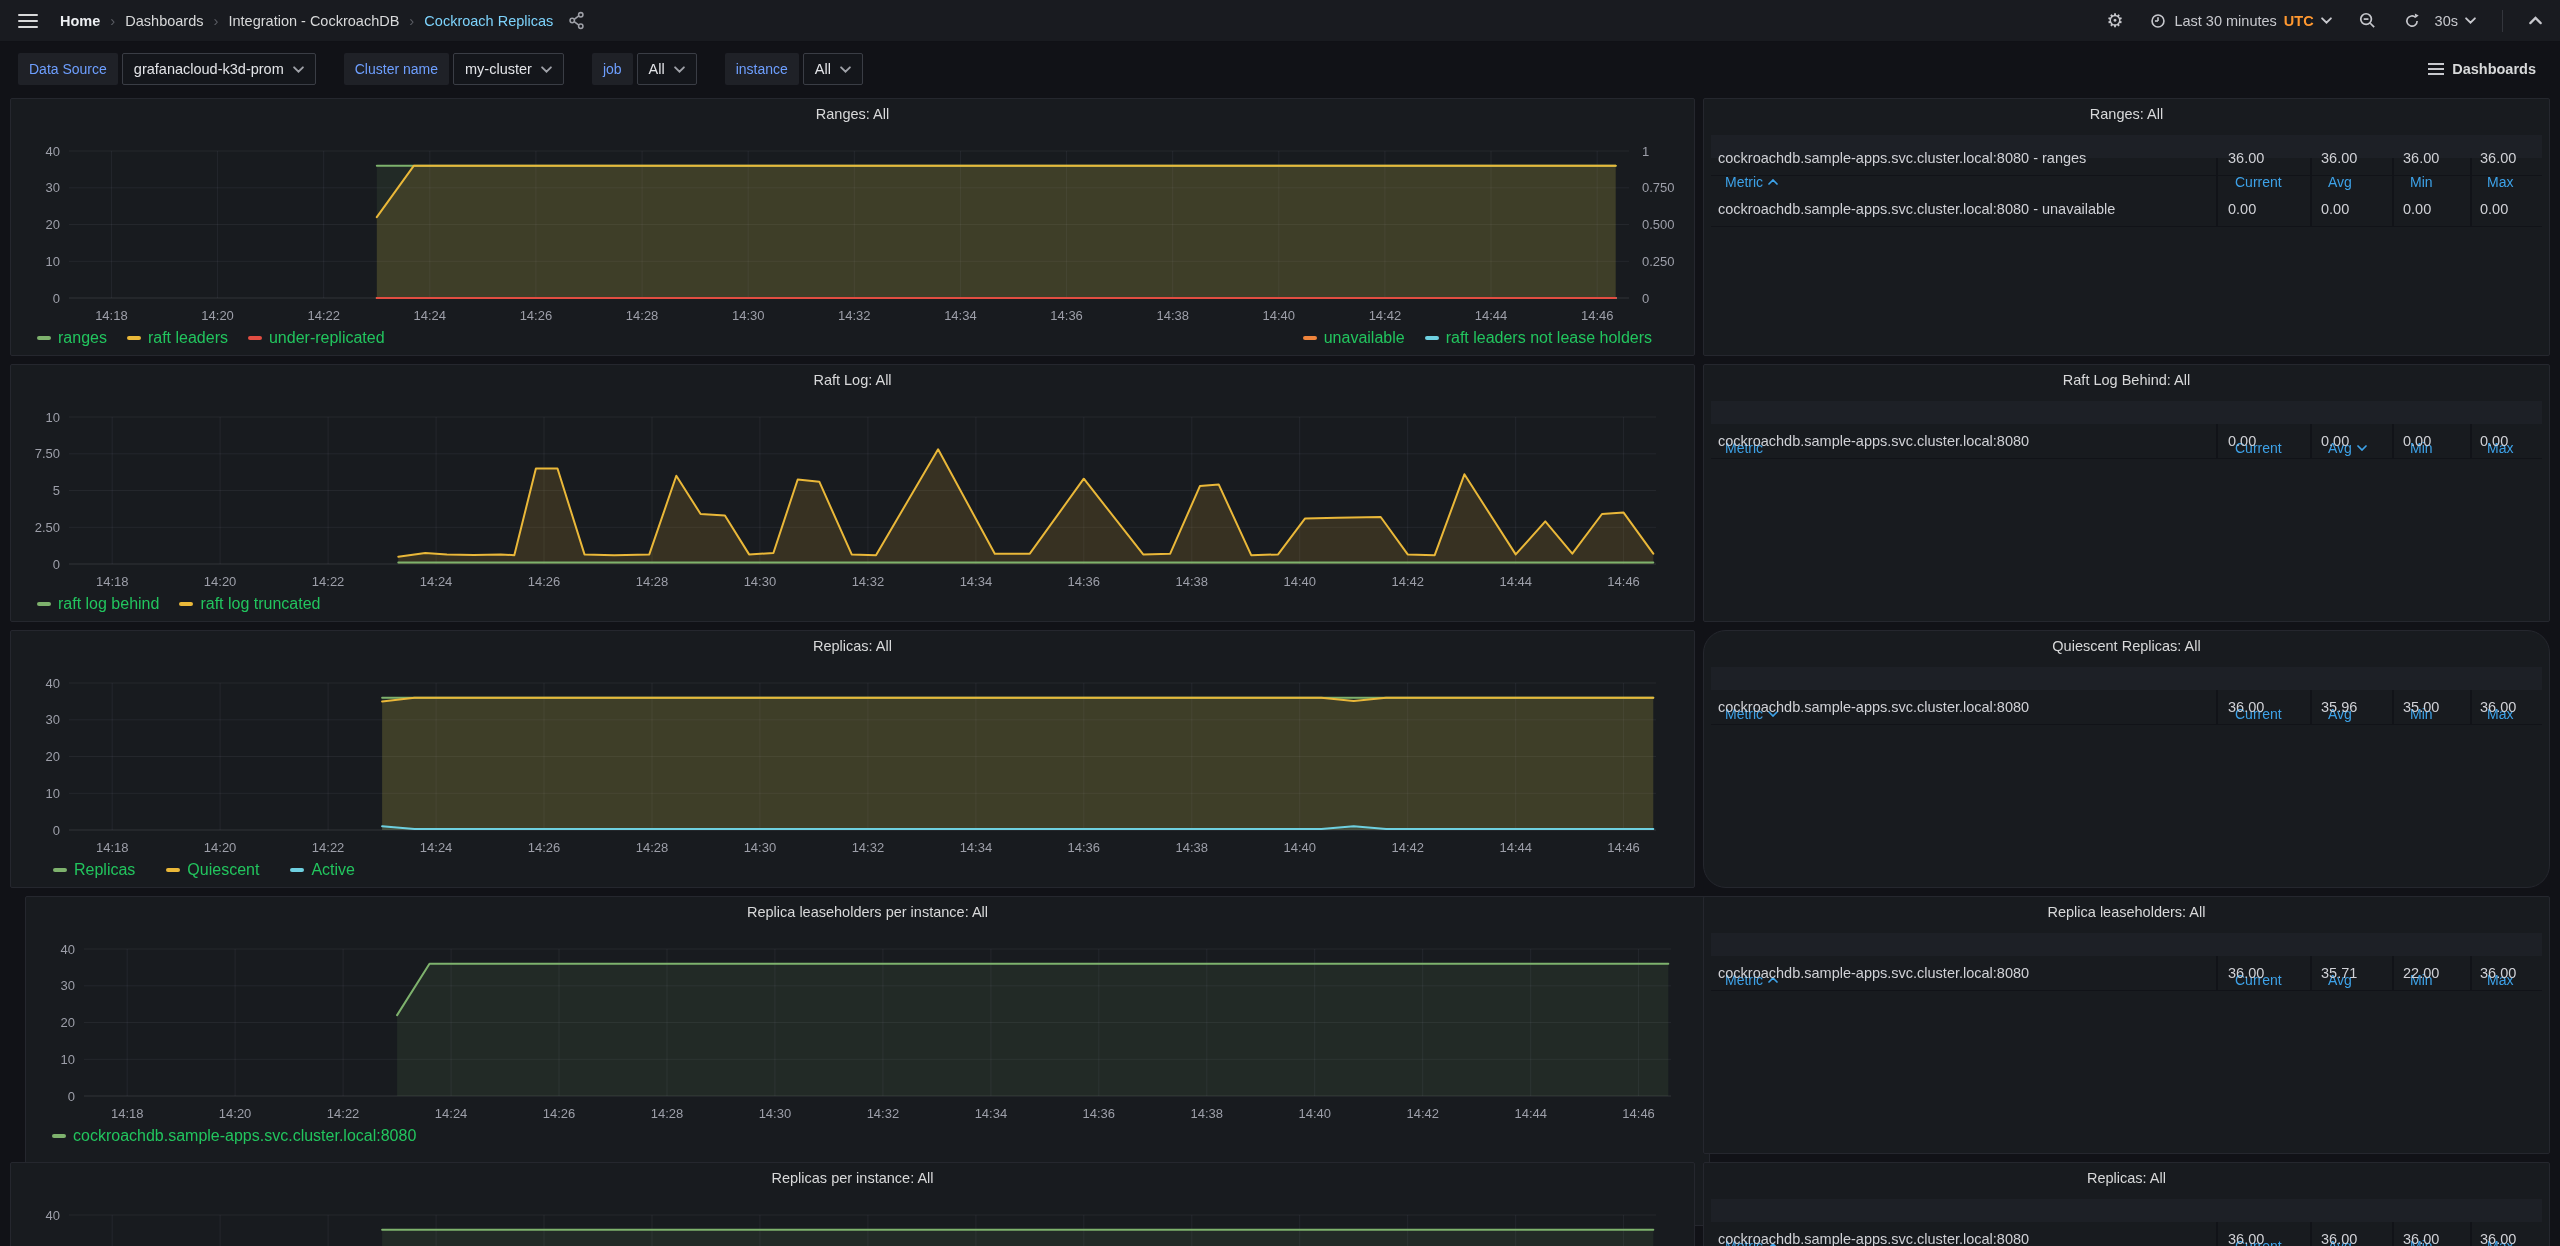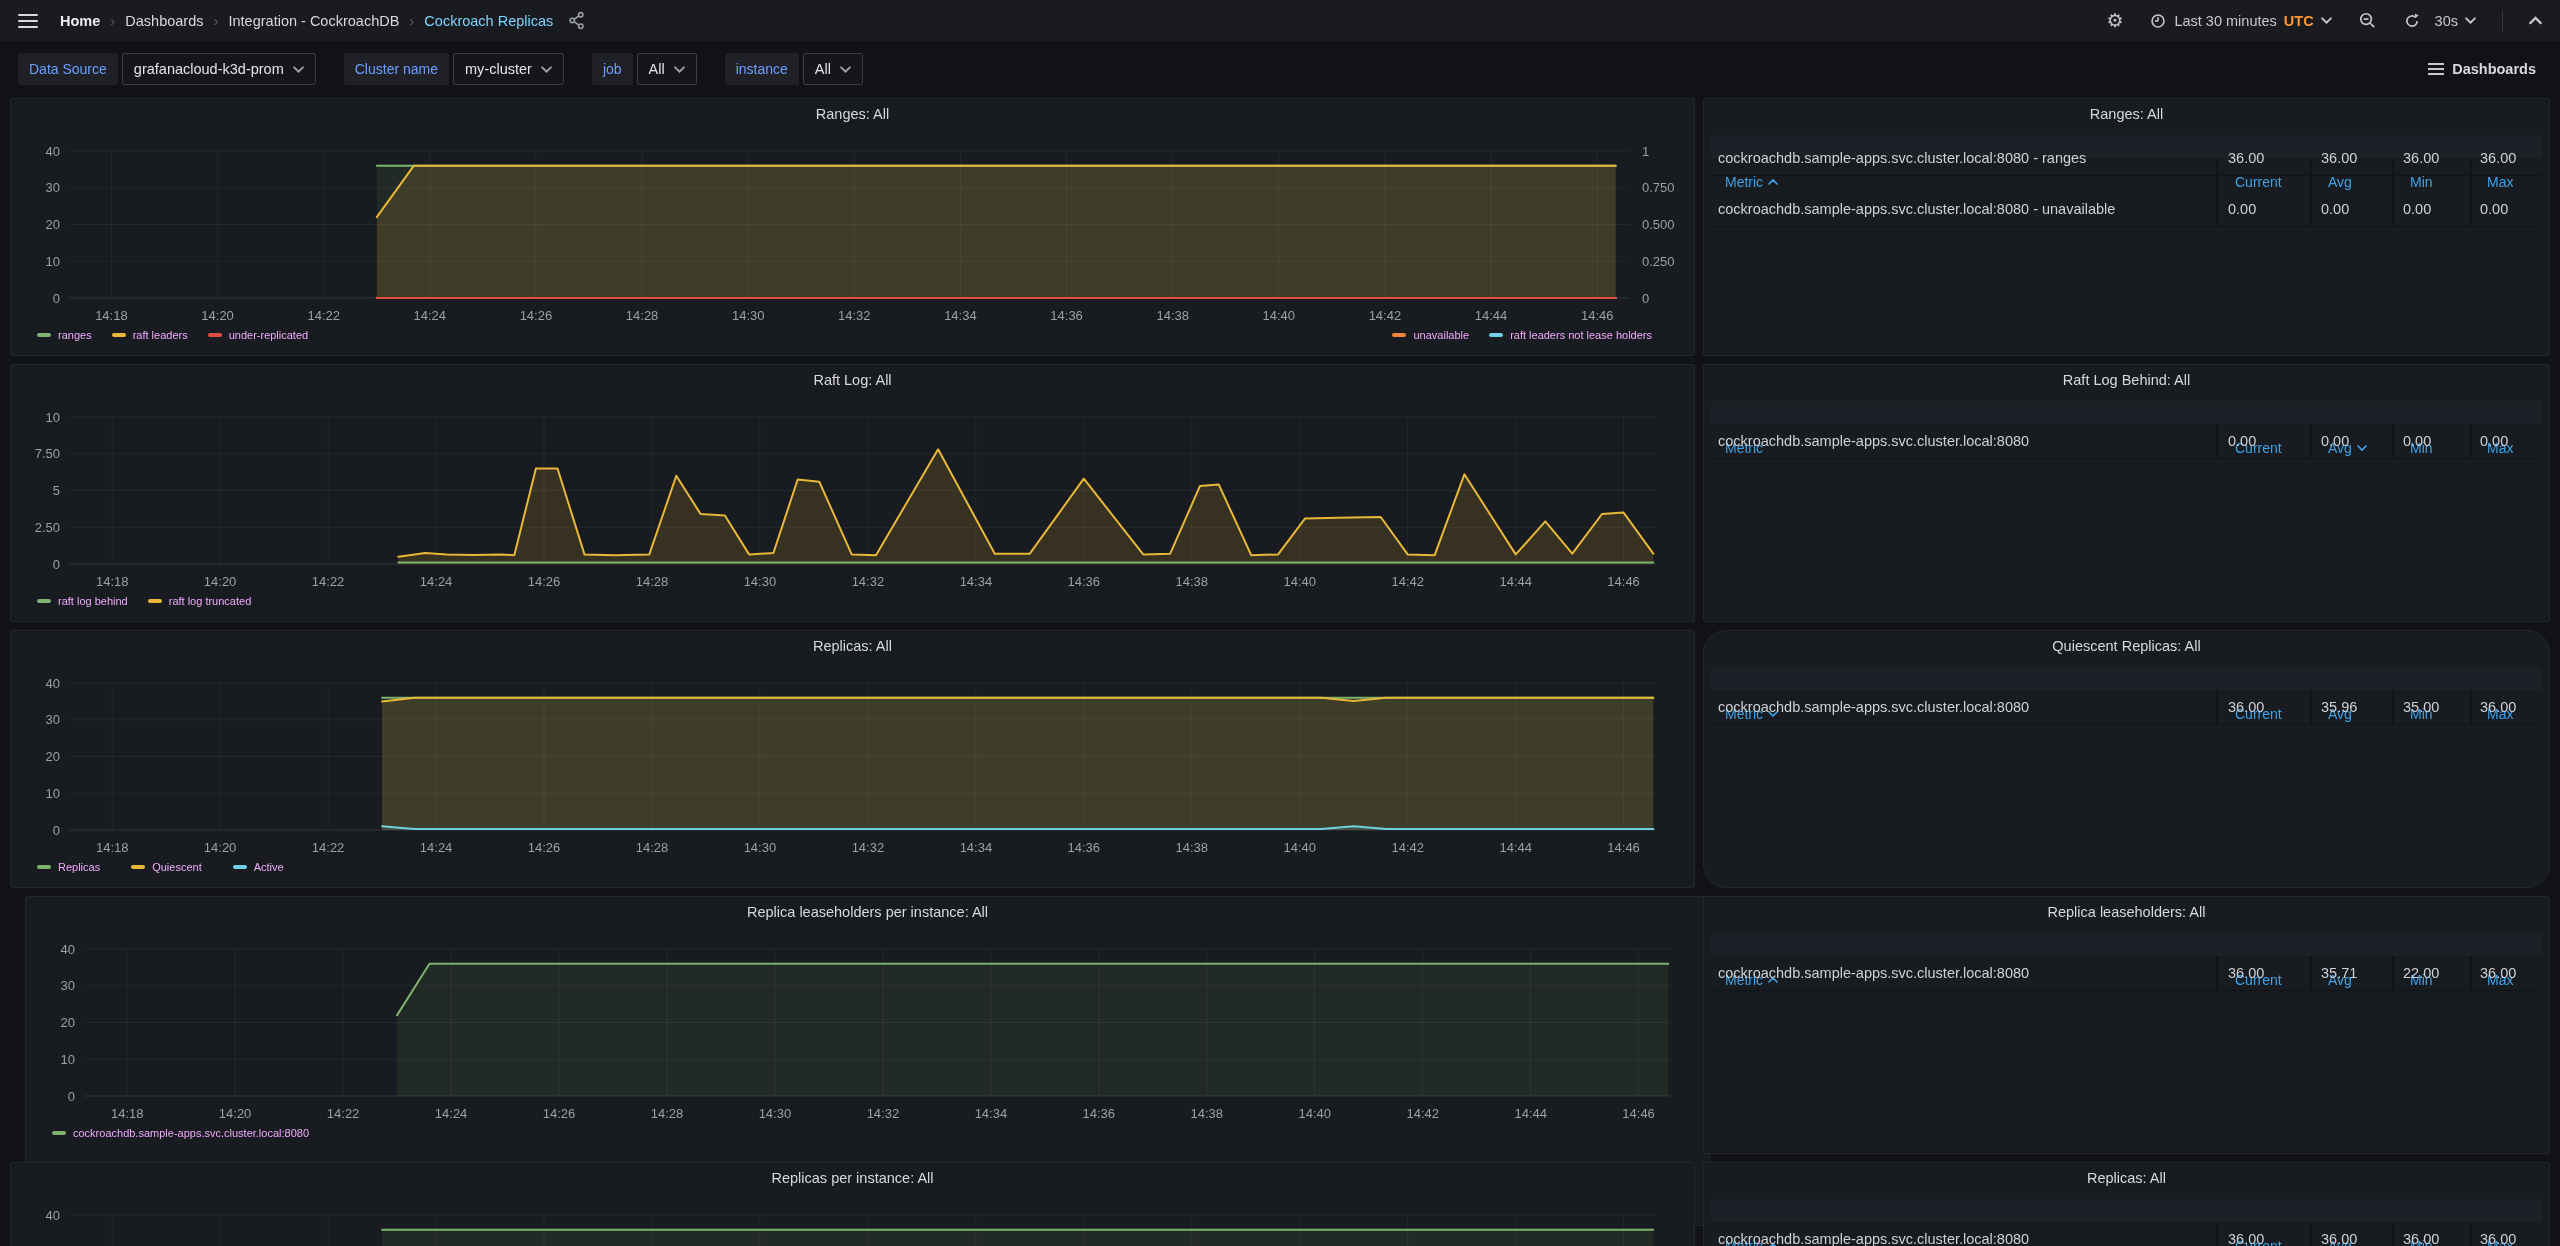--- a/index.html
+++ b/index.html
@@ -33,21 +33,21 @@
   .var-value svg{color:#9fa1a8}
   .dash-btn{margin-left:auto;display:flex;align-items:center;gap:8px;color:#d8d9da;font-size:14.5px;
             font-weight:700;cursor:pointer;background:none;border:0;font-family:inherit;}
   .mini-bars{display:inline-flex;flex-direction:column;gap:3px;width:16px;}
   .mini-bars i{height:2px;background:#c7c8cd;}
   
   .panel{position:absolute;background:#181b1f;border:1px solid #25272e;border-radius:2px;box-sizing:border-box;}
   .panel-title{position:absolute;top:7px;left:0;right:0;text-align:center;font-size:14.5px;font-weight:500;
                color:#d8d9da;cursor:pointer;z-index:2;}
   svg.chart{position:absolute;left:0;top:0;}
-  .legend{position:absolute;top:230px;display:flex;gap:20px;align-items:center;font-size:11px;color:#f0abfc;z-index:2;}
+  .legend{position:absolute;top:230px;display:flex;gap:20px;align-items:center;font-size:16px;color:#22c55e;z-index:2;}
   .legend-item{display:flex;align-items:center;gap:7px;cursor:pointer;white-space:nowrap;}
   .swatch{width:14px;height:4px;border-radius:2px;display:inline-block;}
   
   .thead{position:absolute;left:7px;right:7px;top:36px;height:23px;background:#1d2026;}
   .th{position:absolute;top:39px;font-size:14px;color:#3da2e8;display:flex;align-items:center;gap:5px;cursor:pointer;}
   .trow{position:absolute;left:7px;right:7px;height:34px;border-bottom:1px solid #111318;}
   .td{position:absolute;top:50%;transform:translateY(-50%);font-size:14.5px;color:#d0d1d6;white-space:nowrap;}
   .vsep{position:absolute;width:2px;background:#111318;}
 </style>
 </head>
@@ -355,21 +355,21 @@
           <text x="1396.7" y="221" text-anchor="middle" font-size="13" fill="#9d9fa9">14:42</text>
           <text x="1504.7" y="221" text-anchor="middle" font-size="13" fill="#9d9fa9">14:44</text>
           <text x="1612.6" y="221" text-anchor="middle" font-size="13" fill="#9d9fa9">14:46</text>
           <polygon points="371.1,66.7 1642.3,66.7 1642.3,199 371.1,199" fill="#7EB26D" fill-opacity="0.1"></polygon>
           <polygon points="371.1,70.4 403.5,66.7 1310.3,66.7 1342.7,70.0 1375.1,66.7 1642.3,66.7 1642.3,199 371.1,199" fill="#EAB839" fill-opacity="0.14"></polygon>
           <polygon points="371.1,195.3 403.5,198.1 1310.3,198.1 1342.7,195.3 1375.1,198.1 1642.3,198.1 1642.3,199 371.1,199" fill="#6ED0E0" fill-opacity="0.1"></polygon>
           <polyline points="371.1,66.7 1642.3,66.7" fill="none" stroke="#7EB26D" stroke-width="2" stroke-linejoin="round" stroke-linecap="round"></polyline>
           <polyline points="371.1,70.4 403.5,66.7 1310.3,66.7 1342.7,70.0 1375.1,66.7 1642.3,66.7" fill="none" stroke="#EAB839" stroke-width="2" stroke-linejoin="round" stroke-linecap="round"></polyline>
           <polyline points="371.1,195.3 403.5,198.1 1310.3,198.1 1342.7,195.3 1375.1,198.1 1642.3,198.1" fill="none" stroke="#6ED0E0" stroke-width="2" stroke-linejoin="round" stroke-linecap="round"></polyline>
         </svg>
-        <div class="legend" style="left: 26px; gap: 31px;">
+        <div class="legend" style="left: 42px; gap: 31px;">
           <span class="legend-item">
             <span class="swatch" style="background: rgb(126, 178, 109);"></span>
             <span>Replicas</span>
           </span>
           <span class="legend-item">
             <span class="swatch" style="background: rgb(234, 184, 57);"></span>
             <span>Quiescent</span>
           </span>
           <span class="legend-item">
             <span class="swatch" style="background: rgb(110, 208, 224);"></span>

